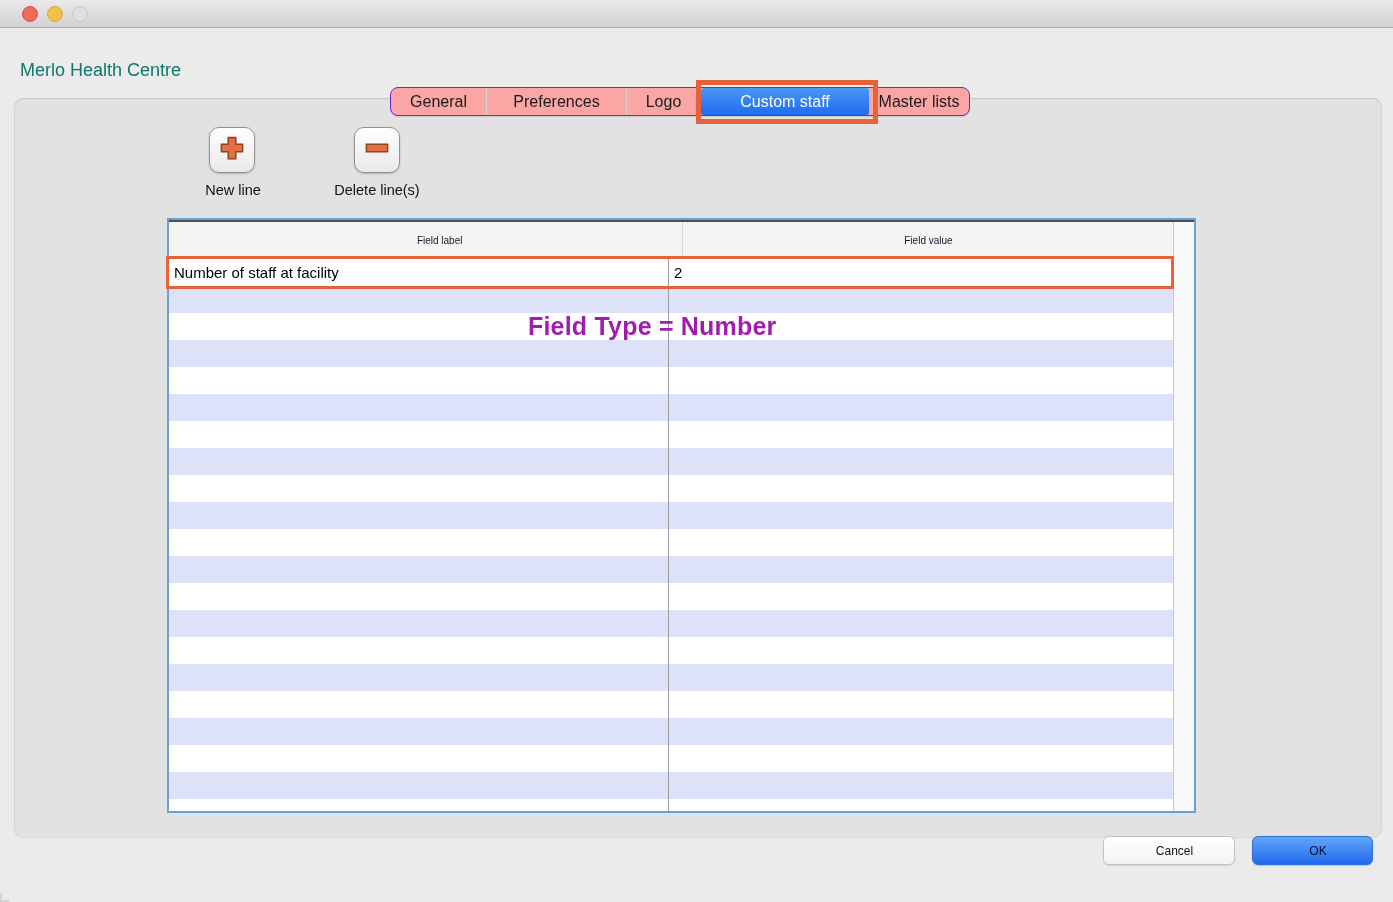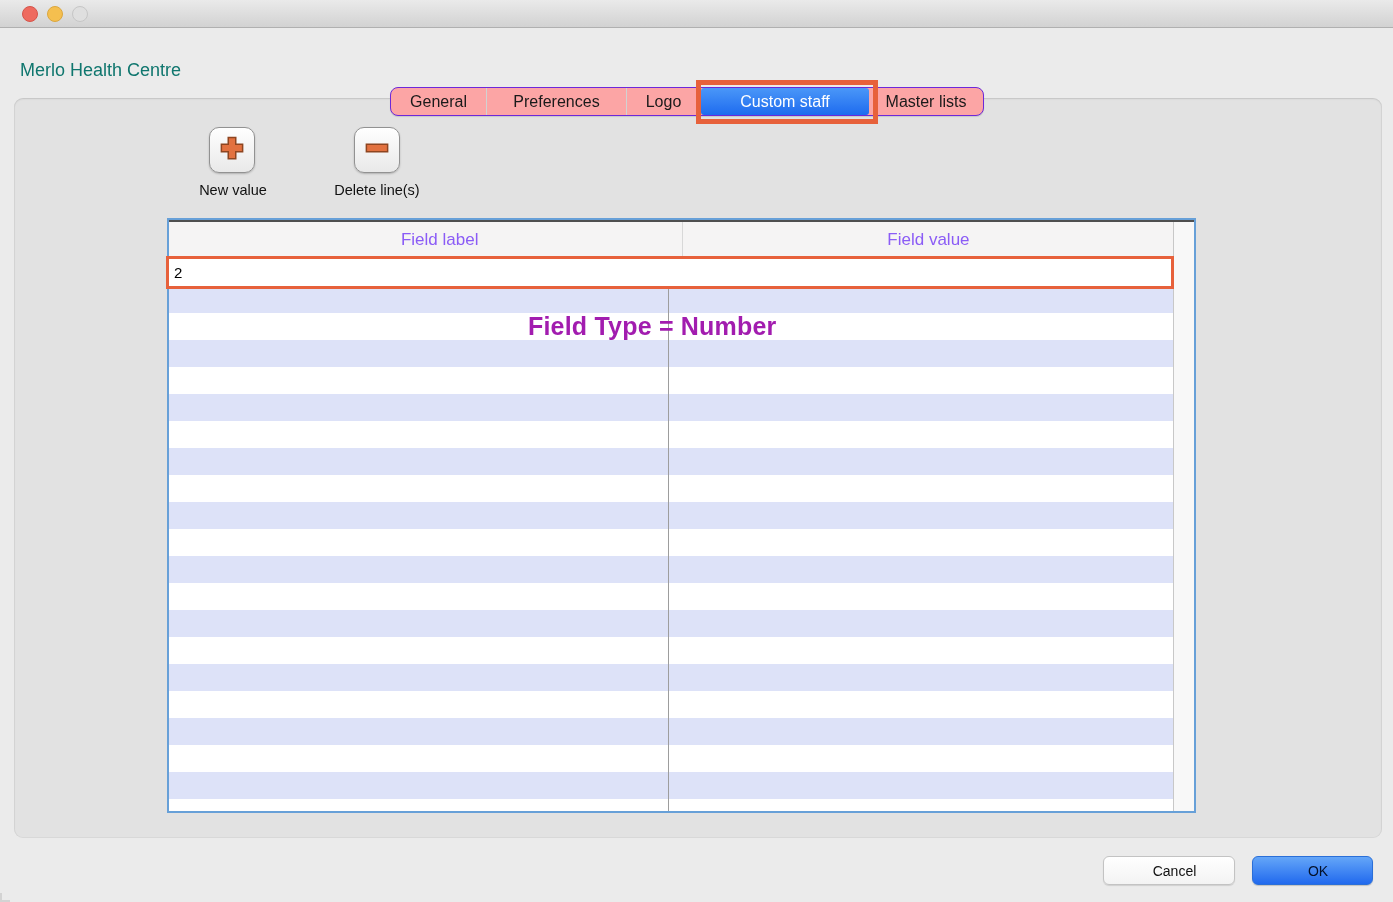--- a/index.html
+++ b/index.html
@@ -53,21 +53,21 @@
     border-right: 1px solid #d2d2d2;
   }
   .tab:last-child { border-right: none; }
   .tab-general { width: 96px; border-top-left-radius: 5px; border-bottom-left-radius: 5px; }
   .tab-preferences { width: 140px; }
   .tab-logo { width: 74px; }
   .tab-custom { width: 168px; border-right: none;
     background: linear-gradient(#4a97f8, #1e6bef);
     color: #ffffff; border-radius: 3px;
   }
-  .tab-master { width: 114px; border-top-right-radius: 5px; border-bottom-right-radius: 5px; }
+  .tab-master { width: 100px; border-top-right-radius: 5px; border-bottom-right-radius: 5px; }
 
   .tab-annotation-rect {
     position: absolute; left: 696px; top: 80px; width: 182px; height: 44px;
     border: 5px solid #e7613b; z-index: 7; pointer-events: none;
   }
 
   
   .tool-btn {
     position: absolute; top: 127px; width: 46px; height: 46px;
     border-radius: 10px; border: 1px solid #929292;
@@ -85,21 +85,21 @@
   .lbl-delete  { left: 307px; }
 
   
   .table {
     position: absolute; left: 167px; top: 218px; width: 1029px; height: 595px;
     border: 2px solid #67a0d8; background: #fff; z-index: 1;
   }
   .table-topline { height: 2px; background: #4f4f4f; }
   .thead {
     height: 37px; display: flex; background: #f5f4f4;
-    border-bottom: 1px solid #b9b9b9; font-size: 17px; color: #8b5cf6; padding-left: 28px;
+    border-bottom: 1px solid #b9b9b9; font-size: 10px; color: #0f172a; padding-left: 28px;
   }
   .th { display: flex; align-items: center; justify-content: center; }
   .th-label { width: 500px; border-right: 1px solid #d8d8d8; }
   .th-value { width: 504px; }
   .th-scroll { width: 21px; border-left: 1px solid #cfcfcf; background: #f5f4f4; }
 
   .tbody { position: relative; height: 552px; overflow: hidden; background: #fff; }
   .trow { display: flex; width: 1004px; height: 27px; }
   .trow.stripe { background: #dde2f8; }
   .trow.plain { background: #ffffff; }
@@ -118,22 +118,22 @@
     border: 3px solid #e7613b; z-index: 5; pointer-events: none;
   }
 
   .annotation-text {
     position: absolute; left: 528px; top: 312px; z-index: 4;
     font-size: 25px; font-weight: bold; color: #a21caf; letter-spacing: 0.2px;
   }
 
   
   .footer-btn {
-    position: absolute; top: 856px; height: 29px; border-radius: 6px;
-    font-size: 14px; display: flex; align-items: center; justify-content: center;
+    position: absolute; top: 836px; height: 29px; border-radius: 6px;
+    font-size: 12px; display: flex; align-items: center; justify-content: center;
     cursor: default;
     padding-left: 11px;
   }
   .btn-cancel {
     left: 1103px; width: 132px; color: #111;
     background: linear-gradient(#ffffff, #f3f3f3);
     border: 1px solid #c3c3c3; box-shadow: 0 1px 1px rgba(0,0,0,0.12);
   }
   .btn-ok {
     left: 1252px; width: 121px; color: #04122b; font-weight: 400;
@@ -168,40 +168,41 @@
 </div>
 <div class="tab-annotation-rect"></div>
 
 <div class="tool-btn btn-newline">
   <span>
     <svg width="30" height="30" viewBox="0 0 24 24">
       <path d="M9 3.5h6v5.5H20.5v6H15v5.5H9V15H3.5V9H9z" fill="#e2713f" stroke="#8e4520" stroke-width="1.2"></path>
     </svg>
   </span>
 </div>
-<div class="tool-label lbl-newline">New value</div>
+<div class="tool-label lbl-newline">New line</div>
 
 <div class="tool-btn btn-delete">
   <span>
     <svg width="30" height="30" viewBox="0 0 24 24">
       <rect x="3.5" y="9" width="17" height="6" fill="#e2713f" stroke="#8e4520" stroke-width="1.2"></rect>
     </svg>
   </span>
 </div>
 <div class="tool-label lbl-delete">Delete line(s)</div>
 
 <div class="table">
   <div class="table-topline"></div>
   <div class="thead">
     <div class="th th-label">Field label</div>
     <div class="th th-value">Field value</div>
     <div class="th th-scroll"></div>
   </div>
   <div class="tbody">
     <div class="trow plain">
+      <div class="c-label">Number of staff at facility</div>
       <div class="c-value">2</div>
     </div>
   <div class="trow stripe">
         <div class="c-label"></div>
         <div class="c-value"></div>
       </div>
       <div class="trow plain">
         <div class="c-label"></div>
         <div class="c-value"></div>
       </div>

